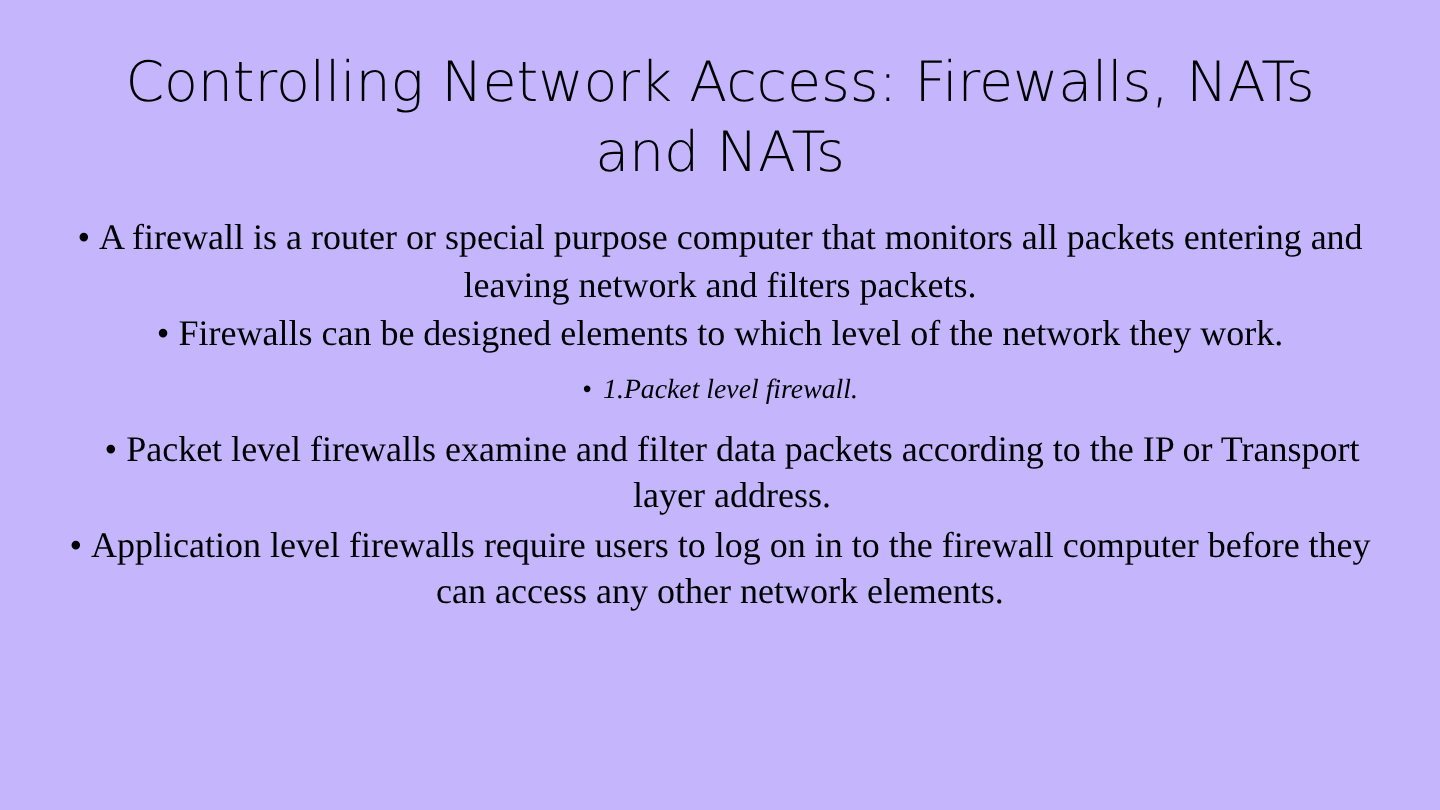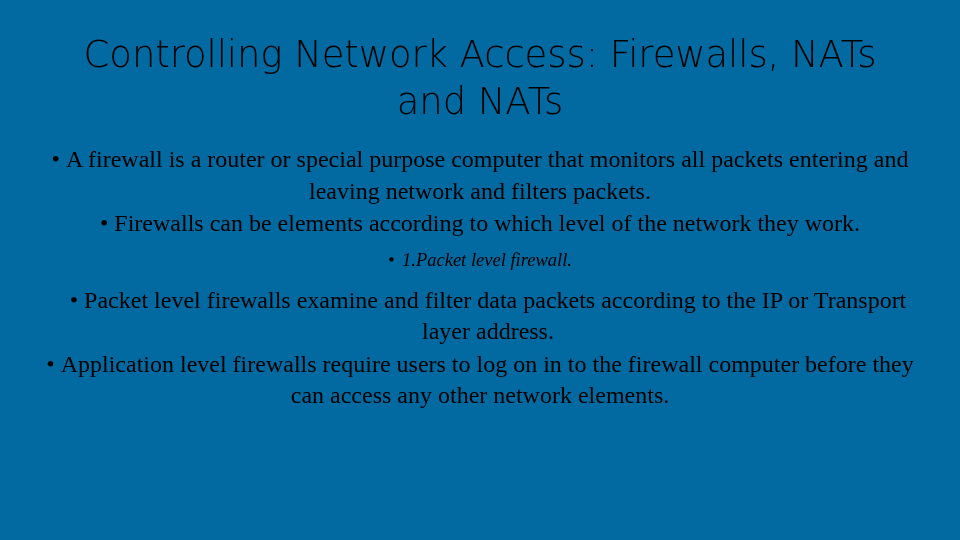--- a/index.html
+++ b/index.html
@@ -4,21 +4,21 @@
 <style>
   html, body {
     margin: 0;
     padding: 0;
     background: #ffffff;
   }
   #slide {
     position: relative;
     width: 960px;
     height: 540px;
-    background: #0369a1;
+    background: #c4b5fd;
     overflow: hidden;
   }
 
   
   .slide-title {
     position: absolute;
     left: 40px;
     top: 31px;
     width: 880px;
     text-align: center;
@@ -100,21 +100,21 @@
   <div class="slide-title">
     <div>Controlling Network Access: Firewalls, NATs</div>
     <div>and NATs</div>
   </div>
 
   <div class="body-block">
     <ul class="bullet-list">
 
       <li class="lvl1"><span class="marker">•</span>&nbsp;<span class="txt">A firewall is a router or special purpose computer that monitors all packets entering and leaving  network and filters packets.</span></li>
 
-      <li class="lvl1"><span class="marker">•</span>&nbsp;<span class="txt">Firewalls can be elements according to which level of the network they work.</span></li>
+      <li class="lvl1"><span class="marker">•</span>&nbsp;<span class="txt">Firewalls can be designed elements to which level of the network they work.</span></li>
 
       <li class="lvl2-wrap">
         <div class="lvl2-inner">
           <div class="lvl2"><span class="marker">•</span><span class="txt">1.Packet level firewall.</span></div>
         </div>
       </li>
 
       <li class="lvl1 gap-before-3"><span class="marker">•</span>&nbsp;<span class="txt">Packet level firewalls examine and filter data packets according to the IP or Transport layer address.</span></li>
 
       <li class="lvl1"><span class="marker">•</span>&nbsp;<span class="txt">Application level firewalls require users to log on in to the firewall computer before they can access any other network elements.</span></li>

